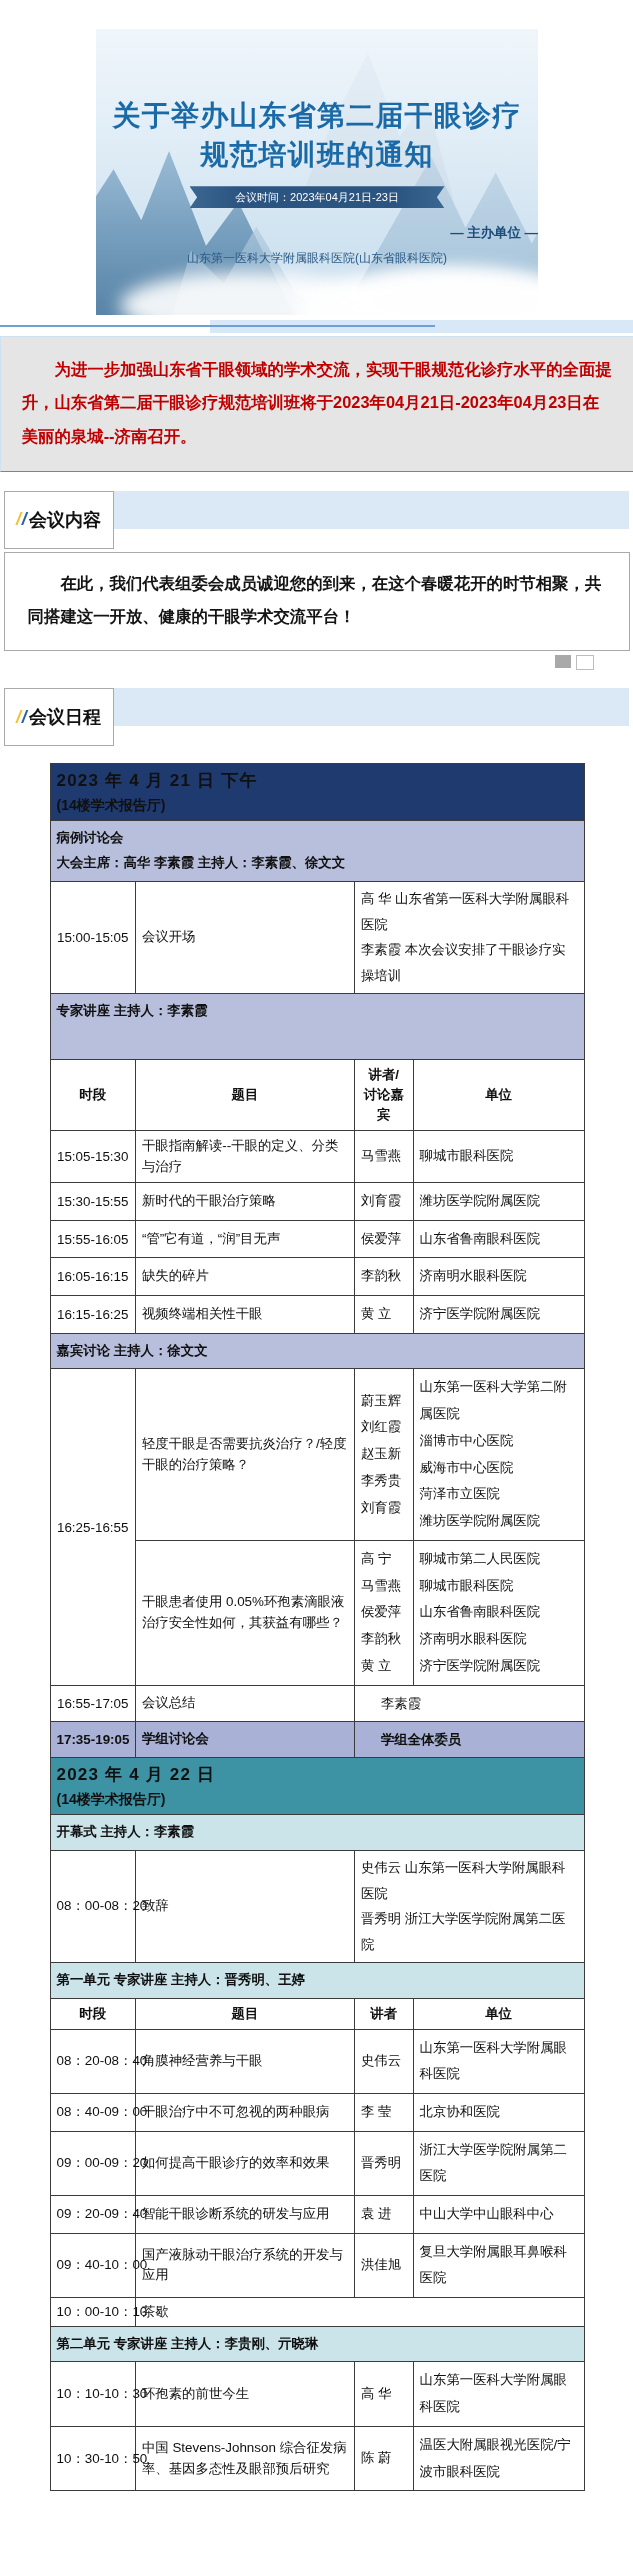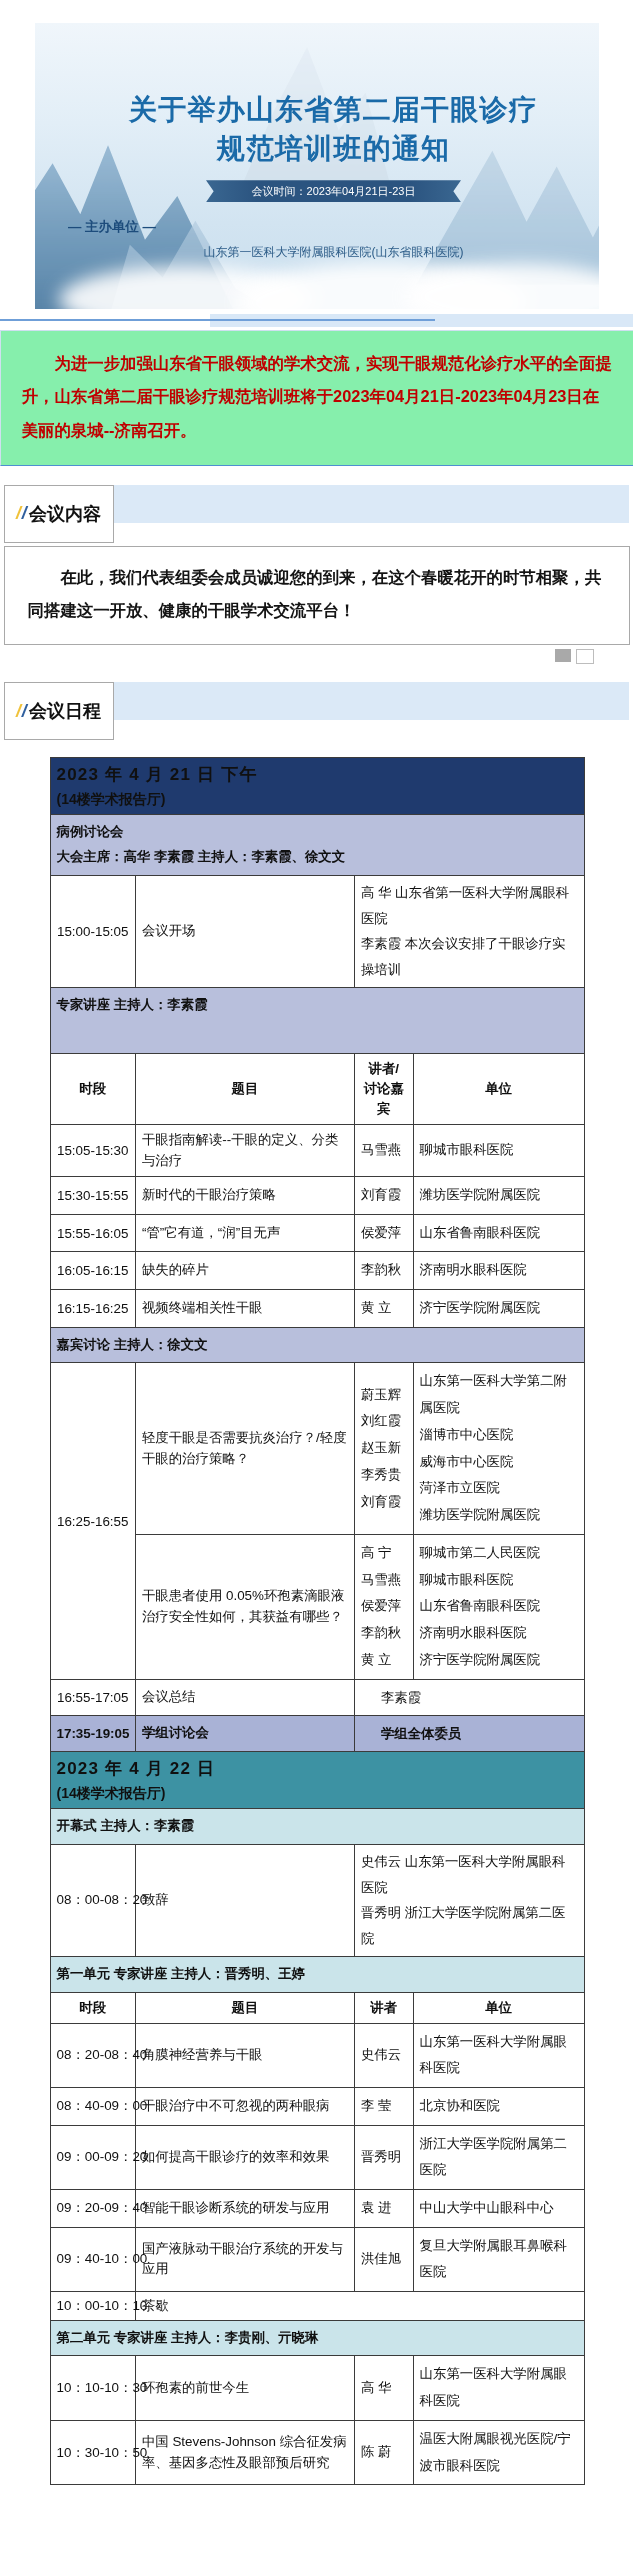--- a/index.html
+++ b/index.html
@@ -1,44 +1,44 @@
 <!DOCTYPE html>
 <html style="font-size:9.7px"><head>
 <meta charset="utf-8">
 <style>
   html,body{margin:0;padding:0;background:#ffffff;}
   body{width:634px;margin:0 auto;font-family:"Liberation Sans","DejaVu Sans",sans-serif;color:#141414;}
 
   
-  .banner{position:relative;width:531px;margin:23px auto 0;height:286px;overflow:hidden;
-    background:linear-gradient(180deg,#f0f6fb 0%,#e2eef7 35%,#d2e4f1 70%,#c8dded 100%);padding-left:33px;}
+  .banner{position:relative;width:442px;margin:29px auto 0;height:286px;overflow:hidden;
+    background:linear-gradient(180deg,#f0f6fb 0%,#e2eef7 35%,#d2e4f1 70%,#c8dded 100%);}
   .mk{position:absolute;filter:blur(1.2px);opacity:.85;}
   .mk1{left:-24px;bottom:-18px;width:231px;height:182px;background:linear-gradient(180deg,#8fb3cf 0%,#5f8cb0 55%,#3f6f96 100%);clip-path:polygon(0 100%,0 45%,18% 10%,30% 38%,42% 0%,58% 52%,72% 28%,100% 100%);}
   .mk2{left:73px;bottom:-12px;width:182px;height:109px;background:linear-gradient(180deg,#b7cfe2,#87aac7);clip-path:polygon(0 100%,12% 30%,30% 60%,48% 8%,70% 70%,100% 100%);opacity:.7;}
   .mk3{right:-18px;bottom:24px;width:201px;height:158px;background:linear-gradient(180deg,#c3d7e7,#9dbdd6);clip-path:polygon(0 100%,20% 55%,38% 15%,55% 60%,70% 25%,88% 70%,100% 40%,100% 100%);opacity:.8;}
   .mk4{left:201px;top:24px;width:158px;height:152px;background:linear-gradient(180deg,#e6eef5,#cfdfeb);clip-path:polygon(0 100%,25% 40%,45% 0%,65% 55%,82% 30%,100% 100%);opacity:.9;filter:blur(1.8px);}
   .cloud{position:absolute;background:#ffffff;border-radius:50%;filter:blur(8.5px);opacity:.9;}
   .c1{left:24px;bottom:-24px;width:255px;height:67px;}
   .c2{left:201px;bottom:-33px;width:292px;height:79px;}
   .c3{right:-36px;bottom:-21px;width:231px;height:67px;}
   .banner-title{position:relative;z-index:3;text-align:center;padding-top:68px;font-weight:bold;
     font-size:28px;line-height:1.38;color:#1a6aa8;letter-spacing:1.2px;}
   .ribbon{position:relative;z-index:3;margin:12px auto 0;width:255px;height:22px;line-height:22px;text-align:center;
     color:#fff;font-size:11px;background:linear-gradient(90deg,#3a6791,#2b5480 20%,#2b5480 80%,#3a6791);
     clip-path:polygon(0 0,100% 0,97% 50%,100% 100%,0 100%,3% 50%);}
-  .host-label{position:relative;z-index:3;margin-top:16px;text-align:left;color:#1d4c7c;font-size:13.4px;font-weight:bold;}
+  .host-label{position:relative;z-index:3;margin-top:16px;text-align:right;color:#1d4c7c;font-size:13.4px;font-weight:bold;}
   .host-name{position:relative;z-index:3;margin-top:7.3px;text-align:center;color:#2a5a86;font-size:12px;font-weight:500;}
 
   
   .divider{position:relative;height:17px;margin-top:3.6px;}
   .divider .band{position:absolute;left:210px;right:0;top:1.2px;height:13.4px;background:#d9e8f7;}
   .divider .line{position:absolute;left:0;top:6.7px;width:435px;height:1.8px;background:#6f9fd8;}
 
   
-  .intro{background:#86efac;border:0.6px solid #cfe0f0;border-bottom:1.2px solid #4e8fd0;padding:16px 20.7px 18px;}
+  .intro{background:#e5e5e5;border:0.6px solid #cfe0f0;border-bottom:1.2px solid #4e8fd0;padding:16px 20.7px 18px;}
   .intro p{margin:0;color:#c00000;font-weight:bold;font-size:16.4px;line-height:2.05;text-indent:2em;}
 
   
   .sec-wrap{position:relative;height:64px;margin-top:16px;}
   .sec-band{position:absolute;left:111px;right:4.9px;top:2.4px;height:38px;background:#dbe9f7;}
   .sec-box{position:absolute;left:3.6px;top:2.4px;width:108px;height:56px;background:#fff;border:0.6px solid #a9a9a9;
     display:flex;align-items:center;justify-content:center;font-size:18px;font-weight:bold;color:#111;}
   .sec-box .sl1{color:#f0c23a;font-style:italic;margin-right:0.6px;}
   .sec-box .sl2{color:#2f5f9e;font-style:italic;margin-right:2.4px;}
 

